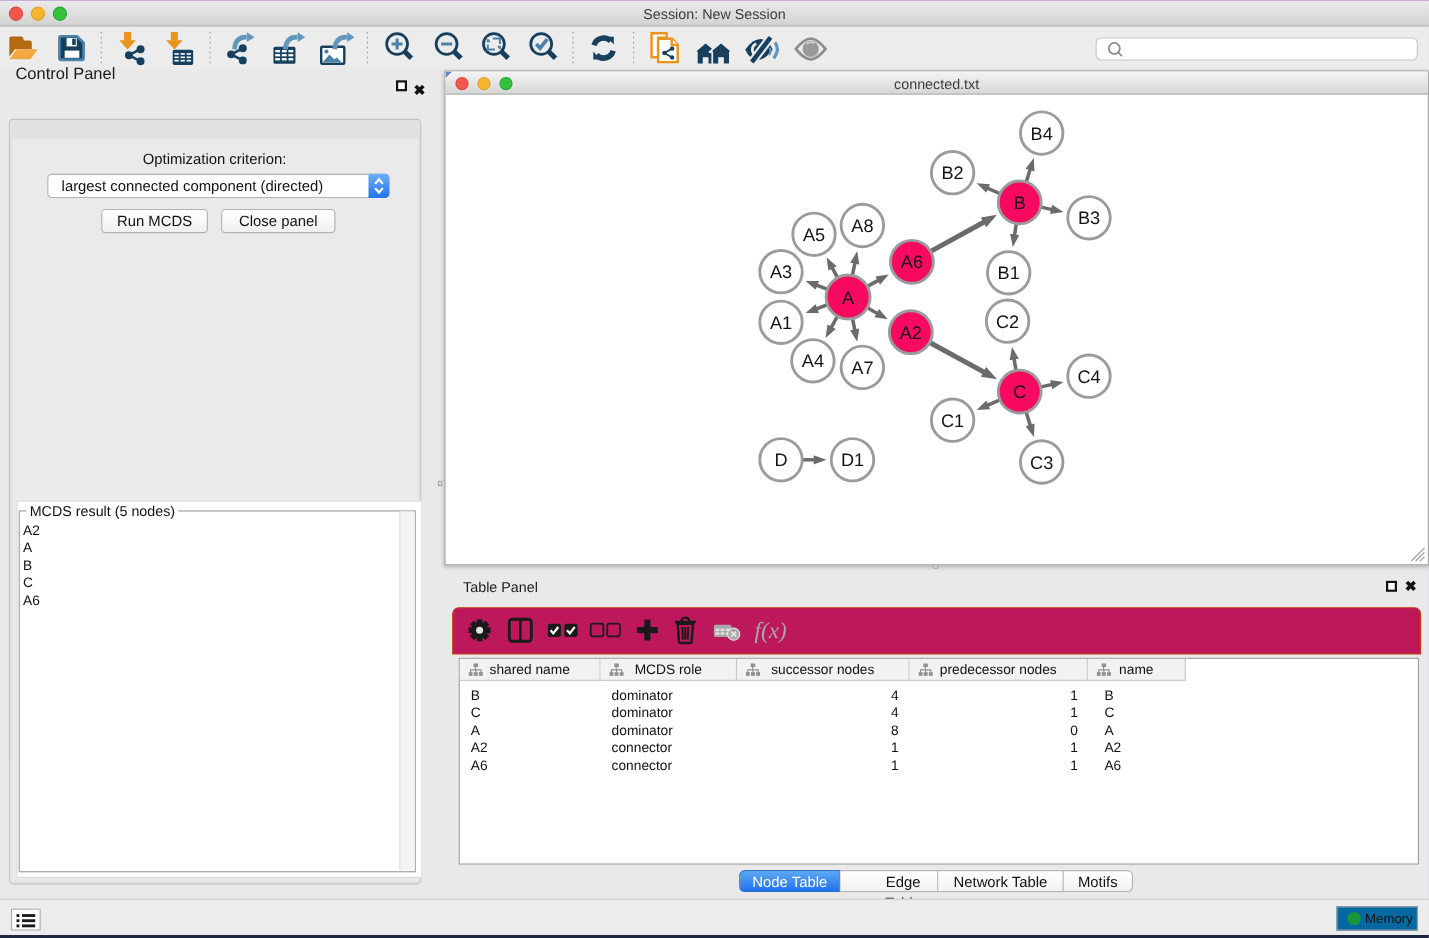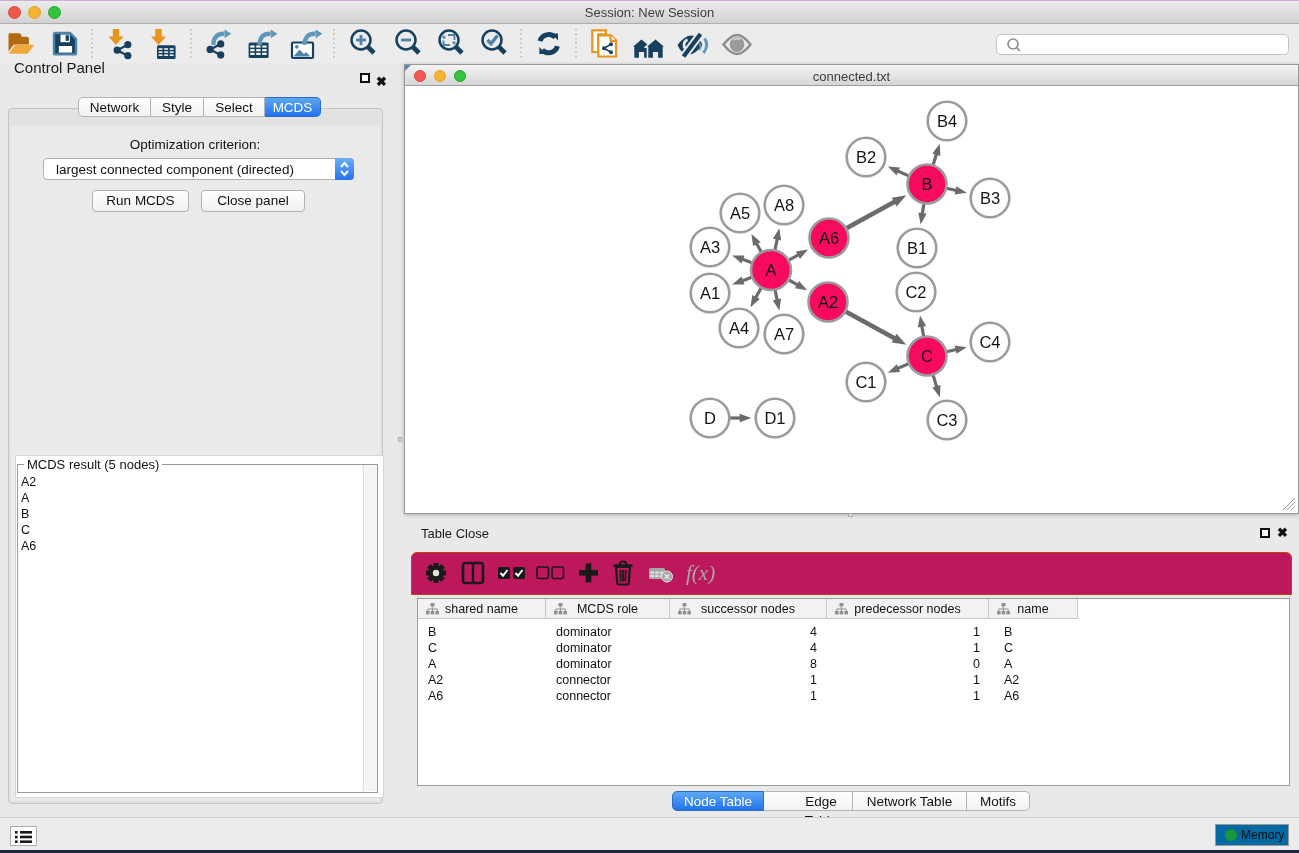--- a/index.html
+++ b/index.html
@@ -181,26 +181,20 @@
           <line x1="13.5" y1="11.5" x2="17" y2="15" stroke="#8a8a8a" stroke-width="1.6"></line>
         </svg>
       </div>
   </div>
 
   <div class="abs" id="cp-title">Control Panel</div>
   <div class="winbtn-sq" style="left:360px; top:72px;"></div>
   <div class="winbtn-x" style="left:376px; top:73px;">✖</div>
   <div class="abs" id="cp-box"></div>
   <div class="abs" id="cp-inner"></div>
-  <div class="tabs" style="left:78px; top:96px;">
-    <div class="tab first" style="width:73px;">Network</div>
-    <div class="tab" style="width:53px;">Style</div>
-    <div class="tab" style="width:61px;">Select</div>
-    <div class="tab last sel" style="width:56px;">MCDS</div>
-  </div>
   <div class="abs" id="opt-label">Optimization criterion:</div>
   <div class="abs" id="dropdown">
     <div class="txt">largest connected component (directed)</div>
     <div id="dd-cap">
         <svg width="19" height="22">
           <path d="M6 9 L9.5 5 L13 9" stroke="#fff" stroke-width="2" fill="none"></path>
           <path d="M6 13 L9.5 17 L13 13" stroke="#fff" stroke-width="2" fill="none"></path>
         </svg>
       </div>
   </div>
@@ -312,21 +306,21 @@
 <text x="511" y="209" font-size="16.5" fill="#141414" text-anchor="middle" font-family="Liberation Sans, sans-serif">C2</text>
 <text x="585" y="259" font-size="16.5" fill="#141414" text-anchor="middle" font-family="Liberation Sans, sans-serif">C4</text>
 <text x="461" y="299" font-size="16.5" fill="#141414" text-anchor="middle" font-family="Liberation Sans, sans-serif">C1</text>
 <text x="542" y="337" font-size="16.5" fill="#141414" text-anchor="middle" font-family="Liberation Sans, sans-serif">C3</text>
 <text x="305" y="335" font-size="16.5" fill="#141414" text-anchor="middle" font-family="Liberation Sans, sans-serif">D</text>
 <text x="370" y="335" font-size="16.5" fill="#141414" text-anchor="middle" font-family="Liberation Sans, sans-serif">D1</text>
 </svg>
       </div>
   </div>
 
-  <div class="abs" id="tp-title">Table Close</div>
+  <div class="abs" id="tp-title">Table Panel</div>
   <div class="winbtn-sq" style="left:1260px; top:527px;"></div>
   <div class="winbtn-x" style="left:1277px; top:524px;">✖</div>
   <div class="abs" id="tp-toolbar">
       <svg width="881" height="43" style="position:absolute;left:0;top:0;">
 <rect x="-2.6" y="-10" width="5.2" height="5" fill="#1a1a1a" transform="translate(24,20) rotate(0)"></rect>
         <rect x="-2.6" y="-10" width="5.2" height="5" fill="#1a1a1a" transform="translate(24,20) rotate(45)"></rect>
         <rect x="-2.6" y="-10" width="5.2" height="5" fill="#1a1a1a" transform="translate(24,20) rotate(90)"></rect>
         <rect x="-2.6" y="-10" width="5.2" height="5" fill="#1a1a1a" transform="translate(24,20) rotate(135)"></rect>
         <rect x="-2.6" y="-10" width="5.2" height="5" fill="#1a1a1a" transform="translate(24,20) rotate(180)"></rect>
         <rect x="-2.6" y="-10" width="5.2" height="5" fill="#1a1a1a" transform="translate(24,20) rotate(225)"></rect>

